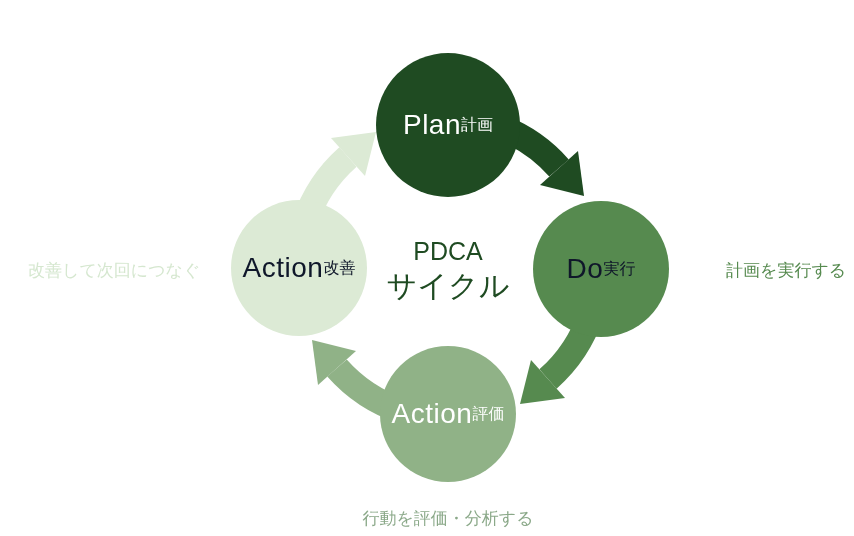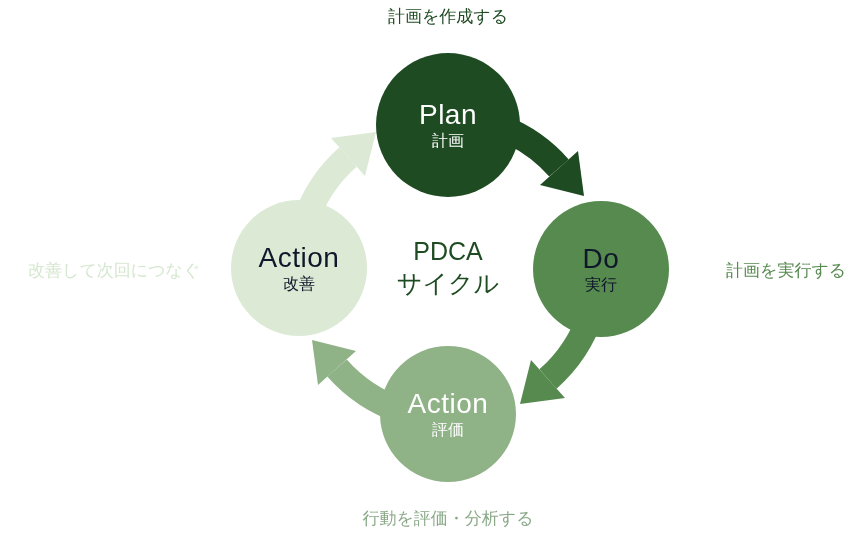--- a/index.html
+++ b/index.html
@@ -16,21 +16,21 @@
   }
   .arrow-layer {
     position: absolute;
     left: 0; top: 0;
     width: 854px;
     height: 536px;
   }
   .node-text {
     position: absolute;
     display: flex;
-    flex-direction: column;
+    flex-direction: row;
     align-items: center;
     justify-content: center;
     text-align: center;
     color: #ffffff;
     pointer-events: none;
   }
   .node-text.plan   { left: 376px; top: 53px;  width: 144px; height: 144px; }
   .node-text.do     { left: 533px; top: 201px; width: 136px; height: 136px; }
   .node-text.check  { left: 380px; top: 346px; width: 136px; height: 136px; }
   .node-text.action { left: 231px; top: 200px; width: 136px; height: 136px; }
@@ -47,21 +47,21 @@
   .center-text {
     position: absolute;
     left: 368px;
     top: 235px;
     width: 160px;
     text-align: center;
     line-height: 1.28;
     pointer-events: none;
   }
   .center-line1 { font-size: 25px; }
-  .center-line2 { font-size: 25px; }
+  .center-line2 { font-size: 30px; }
   .annotation {
     position: absolute;
     font-size: 17px;
     white-space: nowrap;
   }
   .annotation.top    { left: 448px; top: 5px;   transform: translateX(-50%); }
   .annotation.right  { left: 726px; top: 259px; }
   .annotation.bottom { left: 448px; top: 507px; transform: translateX(-50%); }
   .annotation.left   { left: 28px;  top: 259px; }
 </style>
@@ -110,18 +110,17 @@
   <div class="node-text action" style="color: #0f172a;">
     <span class="node-main">Action</span>
     <span class="node-sub">改善</span>
   </div>
 
   <div class="center-text" style="color: rgb(31, 75, 34);">
     <div class="center-line1">PDCA</div>
     <div class="center-line2">サイクル</div>
   </div>
 
-  <div class="annotation top" style="color: rgb(31, 75, 34);">計画を作成する</div>
   <div class="annotation right" style="color: rgb(86, 138, 79);">計画を実行する</div>
   <div class="annotation left" style="color: rgb(213, 231, 207);">改善して次回につなぐ</div>
   <div class="annotation bottom" style="color: rgb(138, 168, 136);">行動を評価・分析する</div>
 
 </div>
 
 </body></html>

